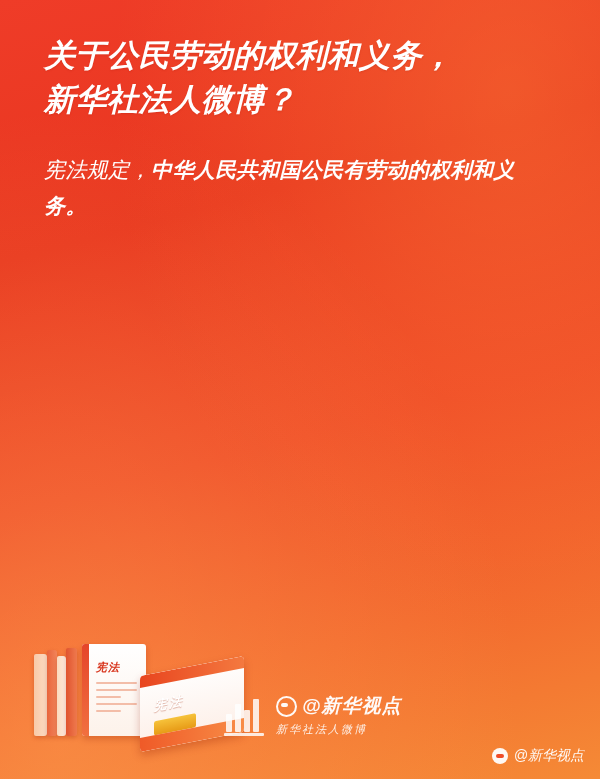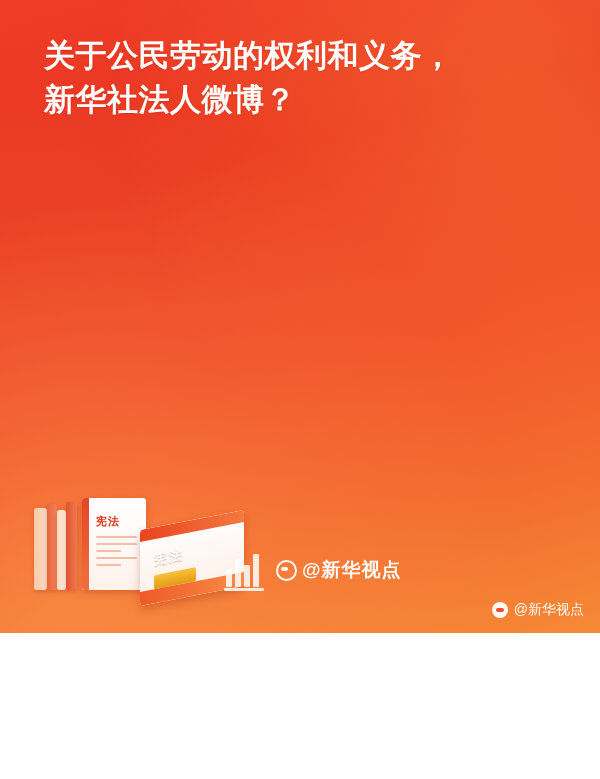--- a/index.html
+++ b/index.html
@@ -9,23 +9,24 @@
   body {
     width: 600px;
     height: 779px;
     overflow: hidden;
     font-family: "Liberation Serif", "DejaVu Serif", serif;
     background: #ffffff;
   }
   .poster {
     position: relative;
     width: 600px;
-    height: 633px;
+    height: 779px;
     background: linear-gradient(165deg, #ef3c28 0%, #e8361f 28%, #ef4a27 55%, #f36a2e 78%, #f58a36 100%);
     overflow: hidden;
+    font-style: italic;
   }
   
   .wash {
     position: absolute;
     inset: 0;
     background:
       radial-gradient(ellipse at 85% 12%, rgba(255,140,60,0.38) 0%, rgba(255,140,60,0) 55%),
       radial-gradient(ellipse at 10% 95%, rgba(255,170,90,0.42) 0%, rgba(255,170,90,0) 60%);
     pointer-events: none;
   }
@@ -221,20 +222,21 @@
 <div class="poster">
   <div class="wash"></div>
 
   <div class="content">
     <h1 class="headline">
       <span class="l1">关于公民劳动的权利和义务，</span>
       <span class="l2">新华社法人微博？</span>
     </h1>
 
     <div class="body">
+      <p><span>宪法规定，</span><span class="bold">中华人民共和国公民有劳动的权利和义务。</span></p>
     </div>
   </div>
 
   <div class="illus">
     <div class="book-std bk1"></div>
     <div class="book-std bk2"></div>
     <div class="book-std bk3"></div>
     <div class="book-std bk4"></div>
 
     <div class="upright">
@@ -263,20 +265,21 @@
         <span class="p2"></span>
         <span class="p3"></span>
         <span class="p4"></span>
         <span class="bar"></span>
     </div>
     <div class="wm-text">
       <div class="wm-main">
         <span class="wm-weibo"></span>
         <span>@新华视点</span>
       </div>
+      <div class="wm-sub">新华社法人微博</div>
     </div>
   </div>
 
   <div class="corner">
     <span class="w"></span>
     <span>@新华视点</span>
   </div>
 </div>
 
 </body></html>

